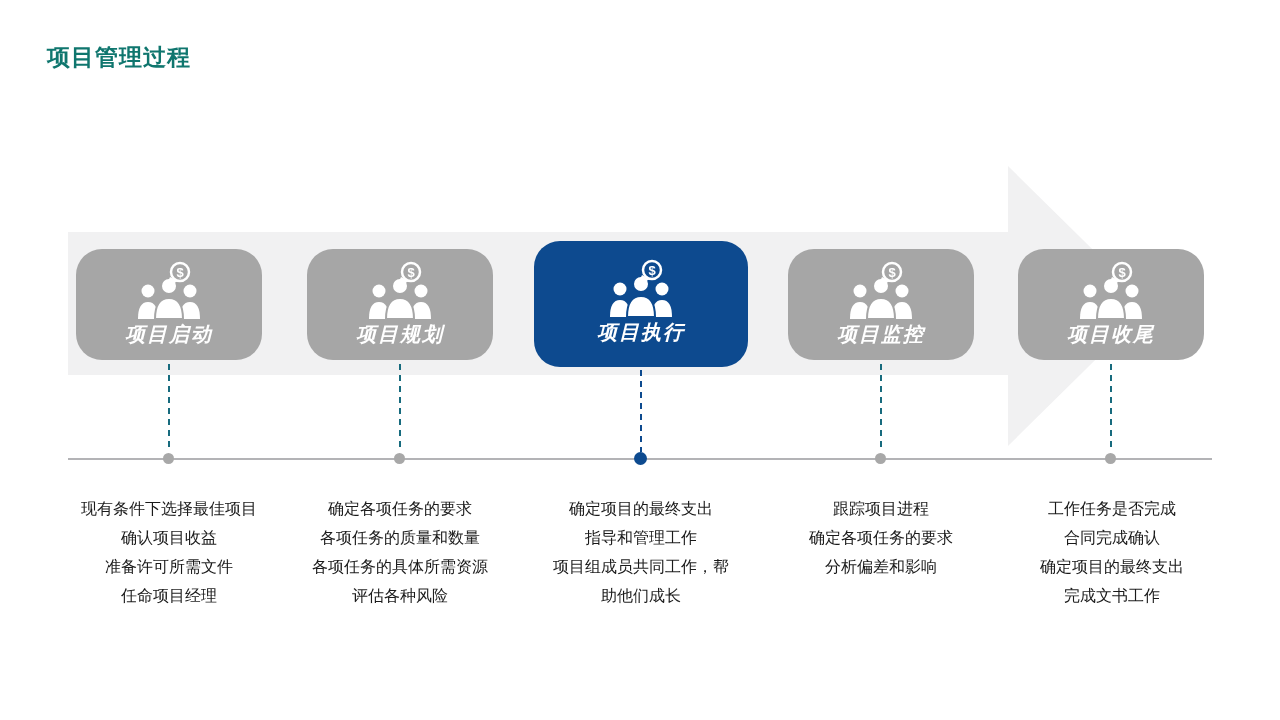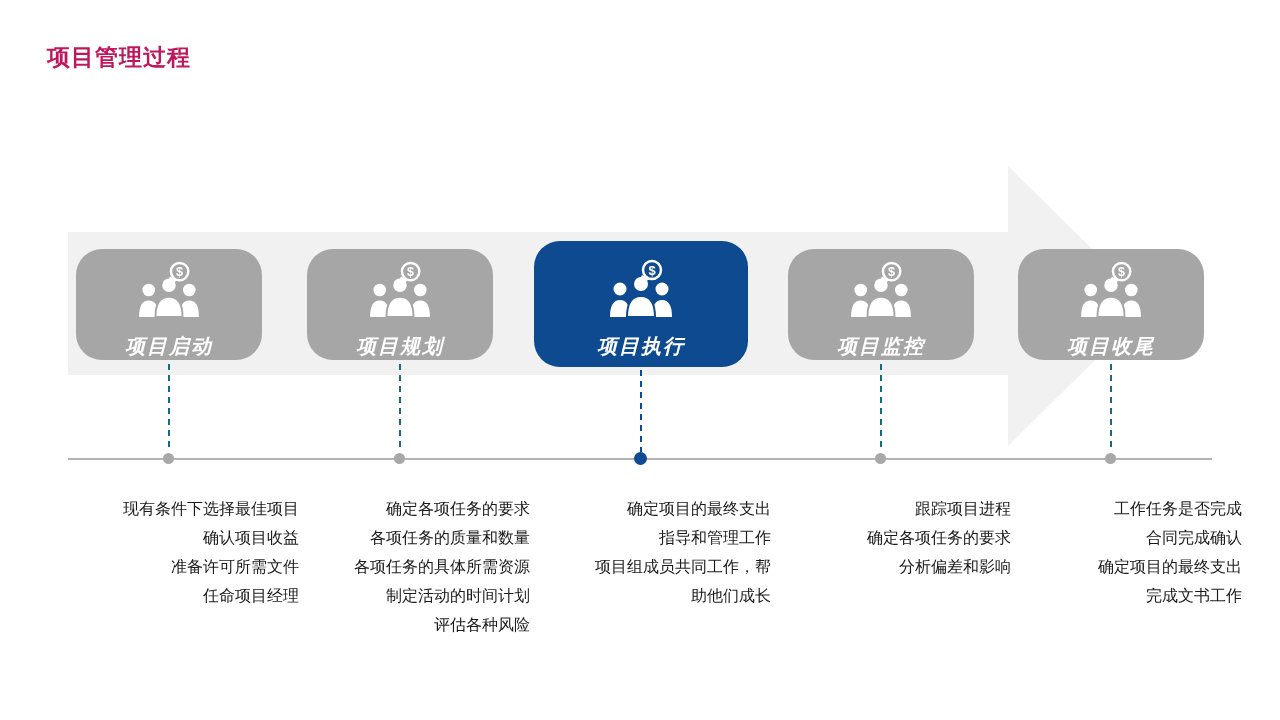--- a/index.html
+++ b/index.html
@@ -8,21 +8,21 @@
     position: relative;
     background: #ffffff;
     font-family: "Liberation Sans", "DejaVu Sans", sans-serif;
     overflow: hidden;
   }
   .title {
     position: absolute;
     left: 47px; top: 42px;
     font-size: 23px;
     font-weight: 800;
-    color: #be185d;
+    color: #0f766e;
     letter-spacing: 1px;
   }
   .band {
     position: absolute;
     left: 68px; top: 232px;
     width: 941px; height: 143px;
     background: #f1f1f2;
   }
   .arrowhead {
     position: absolute;
@@ -51,21 +51,21 @@
     top: 241px;
     width: 214px; height: 126px;
     padding-top: 18px;
   }
   .stage-label {
     color: #ffffff;
     font-size: 20px;
     font-weight: 800;
     font-style: italic;
     letter-spacing: 2px;
-    margin-top: 16px;
+    margin-top: 2px;
     white-space: nowrap;
   }
   .icon-wrap { width: 66px; height: 58px; }
   .connector {
     position: absolute;
     width: 2px;
     top: 364px; height: 88px;
     background: repeating-linear-gradient(to bottom, #176b7e 0 6px, transparent 6px 11px);
   }
   .connector.active {
@@ -81,21 +81,21 @@
   }
   .dot.active {
     top: 452px;
     width: 13px; height: 13px;
     background: #0d4a8f;
   }
   .details {
     position: absolute;
     top: 494px;
     width: 260px;
-    text-align: right;
+    text-align: center;
     color: #1a1a1a;
     font-size: 16px;
     line-height: 29px;
   }
   .detail-line { white-space: nowrap; }
 </style>
 </head>
 <body>
 
 <div class="title">项目管理过程</div>
@@ -198,21 +198,20 @@
   <div class="detail-line">现有条件下选择最佳项目</div>
   <div class="detail-line">确认项目收益</div>
   <div class="detail-line">准备许可所需文件</div>
   <div class="detail-line">任命项目经理</div>
 </div>
 
 <div class="details" style="left:270px">
   <div class="detail-line">确定各项任务的要求</div>
   <div class="detail-line">各项任务的质量和数量</div>
   <div class="detail-line">各项任务的具体所需资源</div>
-  <div class="detail-line">制定活动的时间计划</div>
   <div class="detail-line">评估各种风险</div>
 </div>
 
 <div class="details" style="left:511px">
   <div class="detail-line">确定项目的最终支出</div>
   <div class="detail-line">指导和管理工作</div>
   <div class="detail-line">项目组成员共同工作，帮</div>
   <div class="detail-line">助他们成长</div>
 </div>
 

